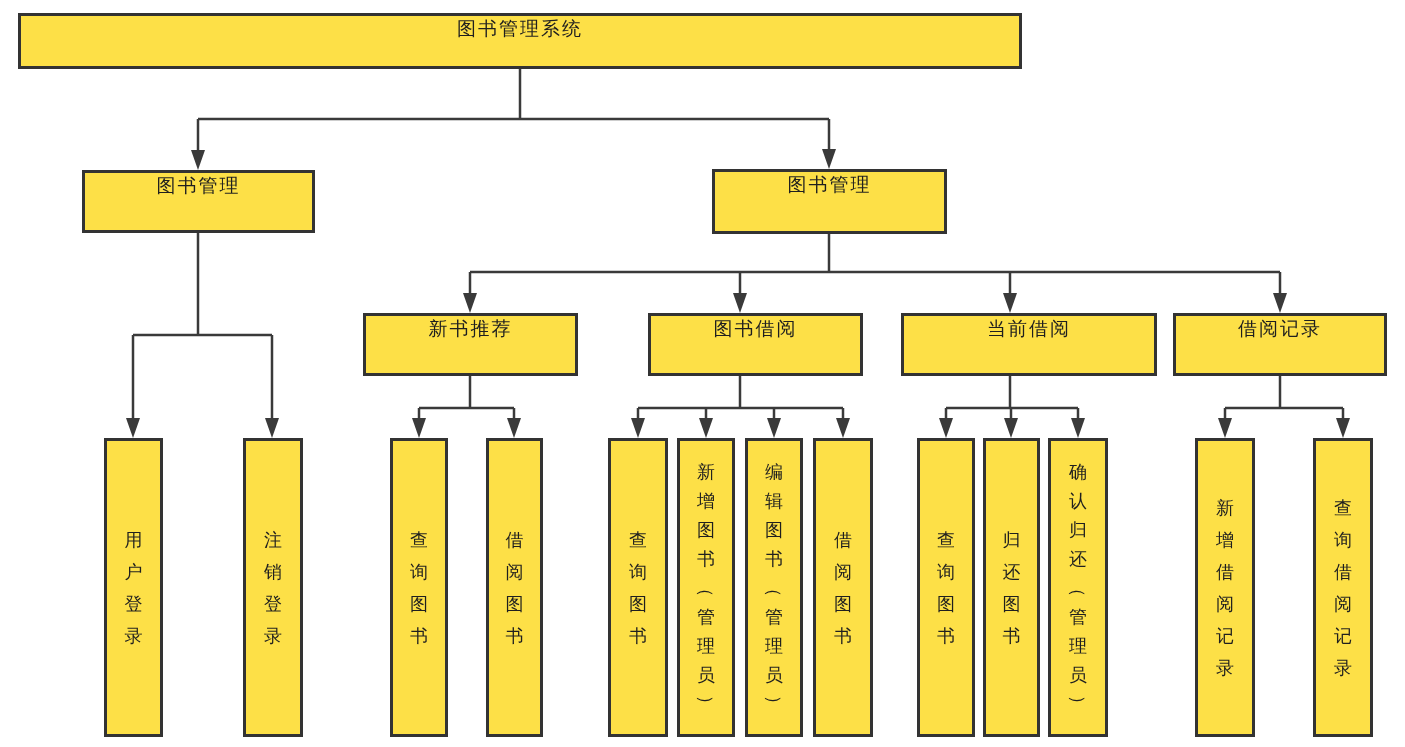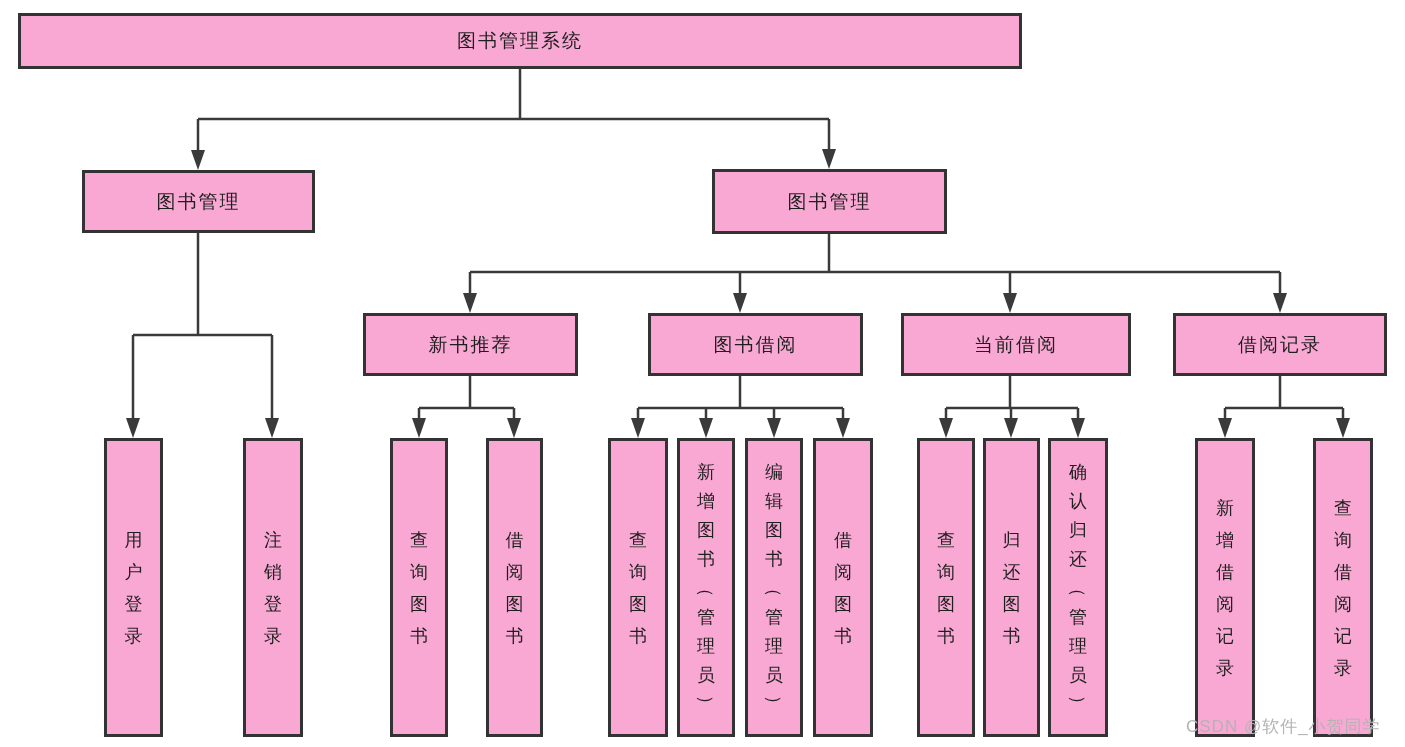--- a/index.html
+++ b/index.html
@@ -14,24 +14,24 @@
     background: #ffffff;
     overflow: hidden;
   }
   svg.wires {
     position: absolute;
     left: 0; top: 0;
     width: 1405px; height: 747px;
   }
   .node {
     position: absolute;
-    background: #f9a8d4;
+    background: #fde047;
     border: 3px solid #333333;
     display: flex;
-    align-items: center;
+    align-items: flex-start;
     justify-content: center;
     z-index: 2;
   }
   .hlabel {
     font-size: 19px;
     color: #1f1f1f;
     letter-spacing: 2px;
     white-space: nowrap;
   }
   .vtext {
@@ -138,21 +138,21 @@
   <div class="node" style="left:712px;top:169px;width:235px;height:65px">
     <span class="hlabel">图书管理</span>
   </div>
 
   <div class="node" style="left:363px;top:313px;width:215px;height:63px">
     <span class="hlabel">新书推荐</span>
   </div>
   <div class="node" style="left:648px;top:313px;width:215px;height:63px">
     <span class="hlabel">图书借阅</span>
   </div>
-  <div class="node" style="left:901px;top:313px;width:230px;height:63px">
+  <div class="node" style="left:901px;top:313px;width:256px;height:63px">
     <span class="hlabel">当前借阅</span>
   </div>
   <div class="node" style="left:1173px;top:313px;width:214px;height:63px">
     <span class="hlabel">借阅记录</span>
   </div>
 
   <div class="node" style="left:104px;top:438px;width:59px;height:299px">
     <div class="vtext">
         <span>用</span>
         <span>户</span>
@@ -273,14 +273,13 @@
     <div class="vtext">
         <span>查</span>
         <span>询</span>
         <span>借</span>
         <span>阅</span>
         <span>记</span>
         <span>录</span>
       </div>
   </div>
 
-  <div class="watermark">CSDN @软件_小贺同学</div>
 </div>
 
 </body></html>

